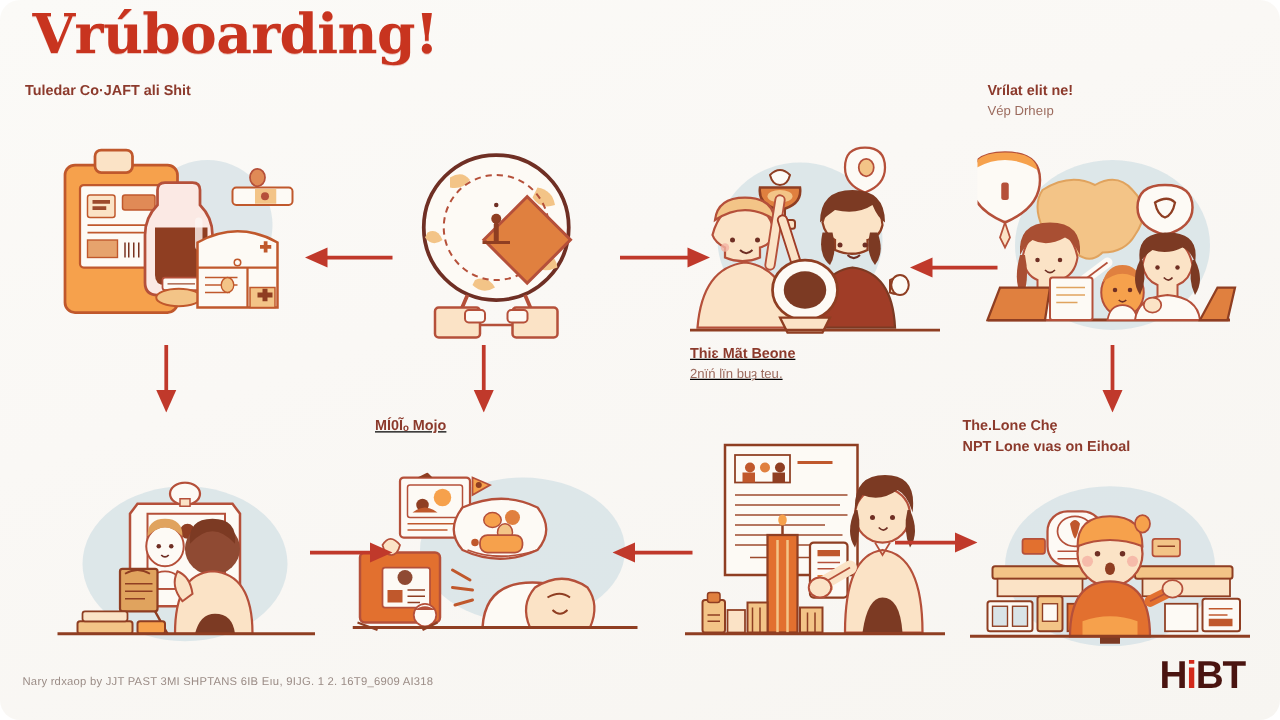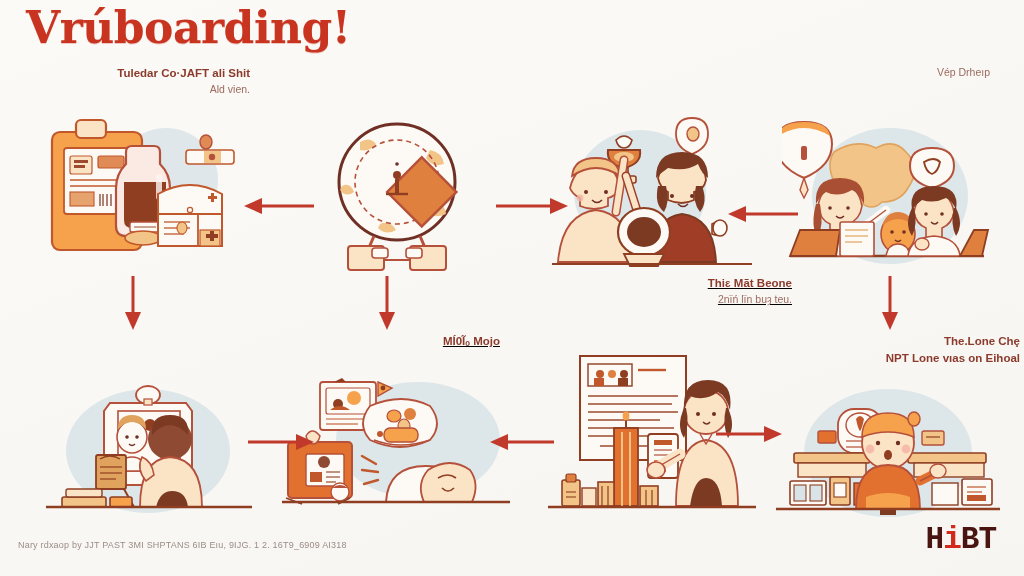--- a/index.html
+++ b/index.html
@@ -14,39 +14,40 @@
     overflow: hidden;
   }
 
   #poster {
     position: relative;
     width: 1024px;
     height: 576px;
     background: linear-gradient(160deg, #fbfaf7 0%, #faf8f5 40%, #f7f5f1 100%);
     box-sizing: border-box;
     overflow: hidden;
+    border-radius: 16px;
   }
 
   
   .title {
     position: absolute;
     left: 26px;
     top: 2px;
     font-family: "DejaVu Serif", serif;
     font-weight: bold;
     font-size: 44px;
     letter-spacing: -0.5px;
     color: #c8341f;
     text-shadow: 0 1px 0 rgba(200,52,31,0.25);
   }
 
   
   .caption {
     position: absolute;
-    text-align: right;
+    text-align: left;
     line-height: 1.25;
   }
   .caption .cap-head {
     font-size: 11.5px;
     font-weight: bold;
     color: #8c3a2c;
     display: block;
     margin-bottom: 3px;
     white-space: nowrap;
   }
@@ -82,44 +83,44 @@
     top: 540px;
     font-size: 9px;
     color: #9b8c86;
     letter-spacing: 0.2px;
     white-space: nowrap;
   }
   .logo {
     position: absolute;
     right: 28px;
     top: 524px;
-    font-family: Liberation Mono, monospace;
+    font-family: Liberation Sans, sans-serif;
     font-weight: bold;
     font-size: 31px;
     letter-spacing: -1px;
     color: #4a1410;
     line-height: 1;
     text-align: center;
   }
   .logo .hi-i { color: #d3291a; }
 </style>
 </head>
 <body>
 
 <div id="poster">
 
   <div class="title">Vrúboarding!</div>
 
   <div class="caption" style="left:20px; top:66px; width:230px;">
     <span class="cap-head">Tuledar Co·JAFT ali Shit</span>
-    <span class="cap-sub">Ald vien.</span>
   </div>
 
 
   <div class="caption" style="left:790px; top:66px; width:200px;">
+    <span class="cap-head">Vrílat elit ne!</span>
     <span class="cap-sub">Vép Drheıp</span>
   </div>
 
   <div class="caption" style="left:552px; top:276px; width:240px;text-decoration:underline;">
     <span class="cap-head">Thiɛ Mãt Beone</span>
     <span class="cap-sub">2nïń lïn buȝ teu.</span>
   </div>
 
 
   <div class="caption" style="left:300px; top:334px; width:200px;text-decoration:underline;">

